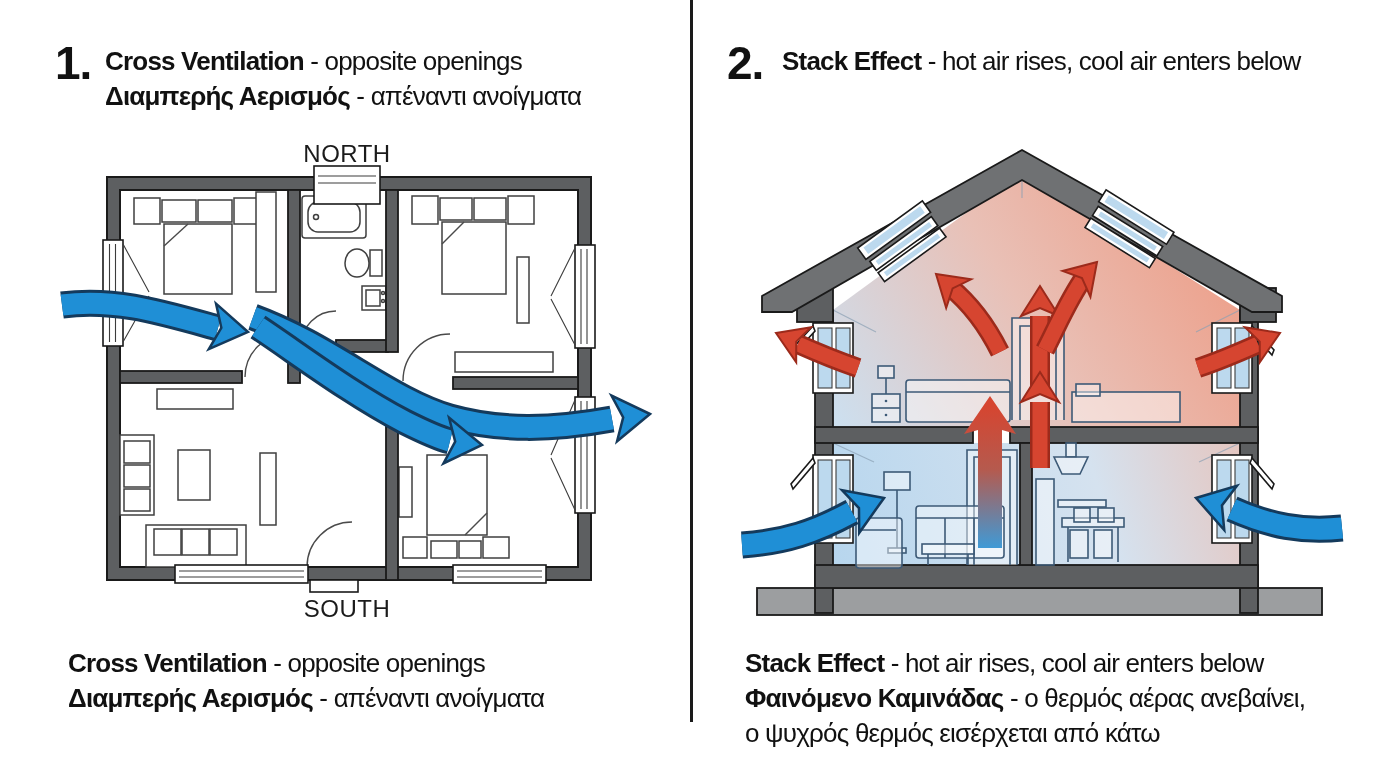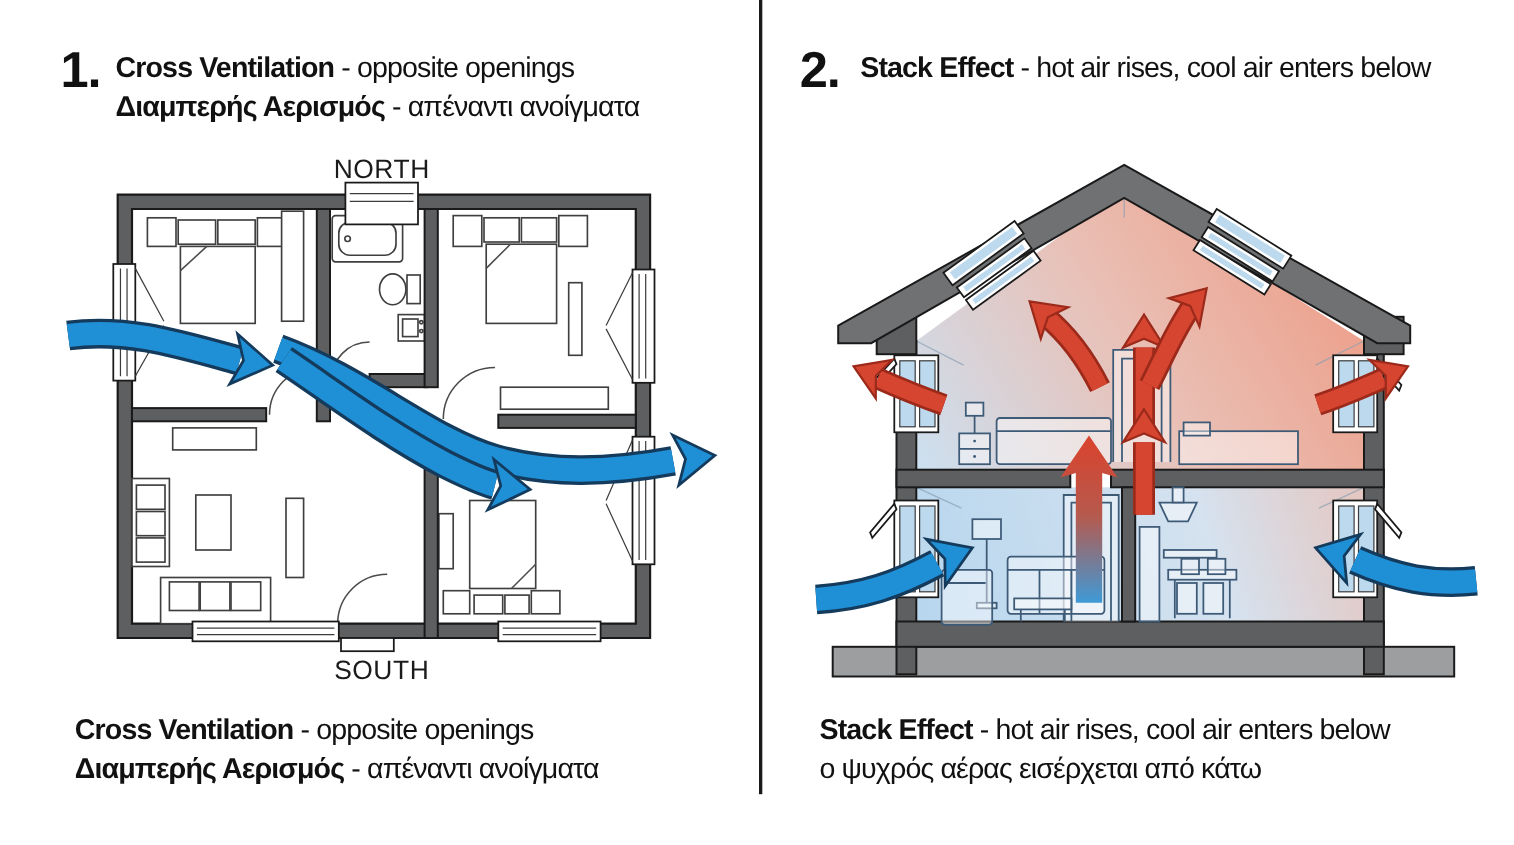--- a/index.html
+++ b/index.html
@@ -320,15 +320,16 @@
         <polygon class="bh" points="0,0 -36,-23 -27,0 -36,23" transform="translate(884,498) rotate(-22)"></polygon>
         <path class="bu" d="M1342,528 C1302,532 1270,526 1232,509"></path>
           <path class="bm" d="M1342,528 C1302,532 1270,526 1232,509"></path>
         <polygon class="bh" points="0,0 -36,-23 -27,0 -36,23" transform="translate(1196,498) rotate(-164)"></polygon>
       </g>
     </g>
   </svg>
 
   <div class="cap-text" style="left:52px;top:646px;width:620px">
     <div><span class="term">Stack Effect</span><span> - hot air rises, cool air enters below</span></div>
-    <div><span>ο ψυχρός αέρας εισέρχεται από κάτω</span></div>
+    <div><span class="term">Φαινόμενο Καμινάδας</span><span> - ο θερμός αέρας ανεβαίνει,</span></div>
+    <div><span>ο ψυχρός θερμός εισέρχεται από κάτω</span></div>
   </div>
 </div>
 
 </body></html>

